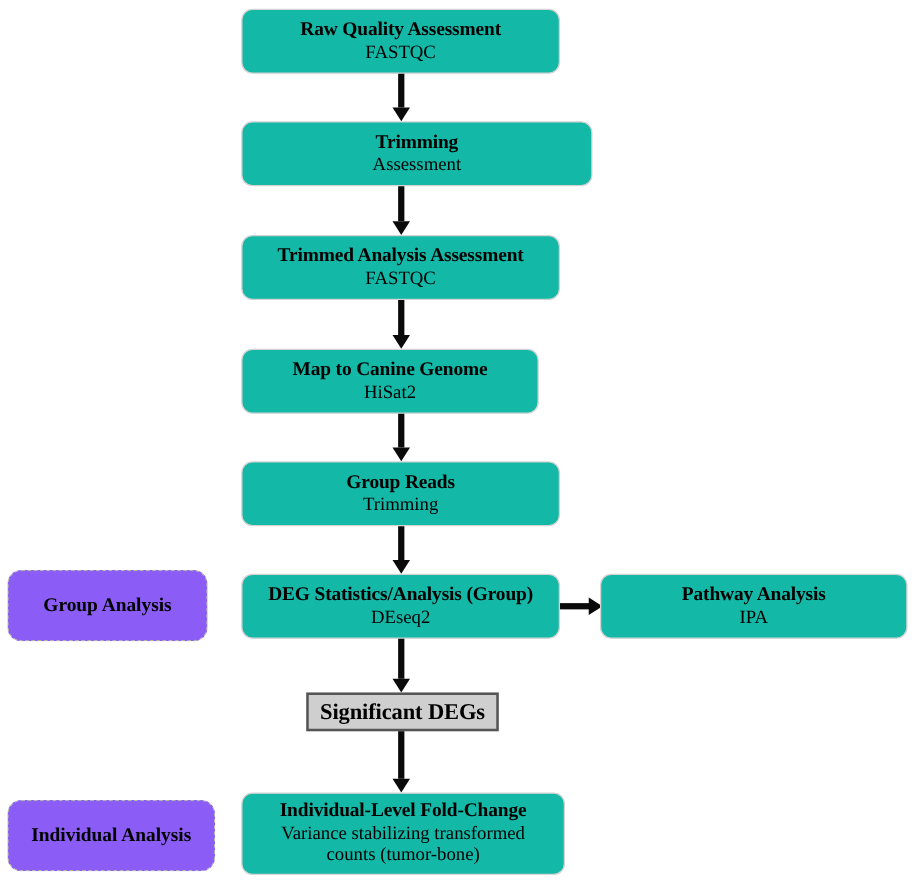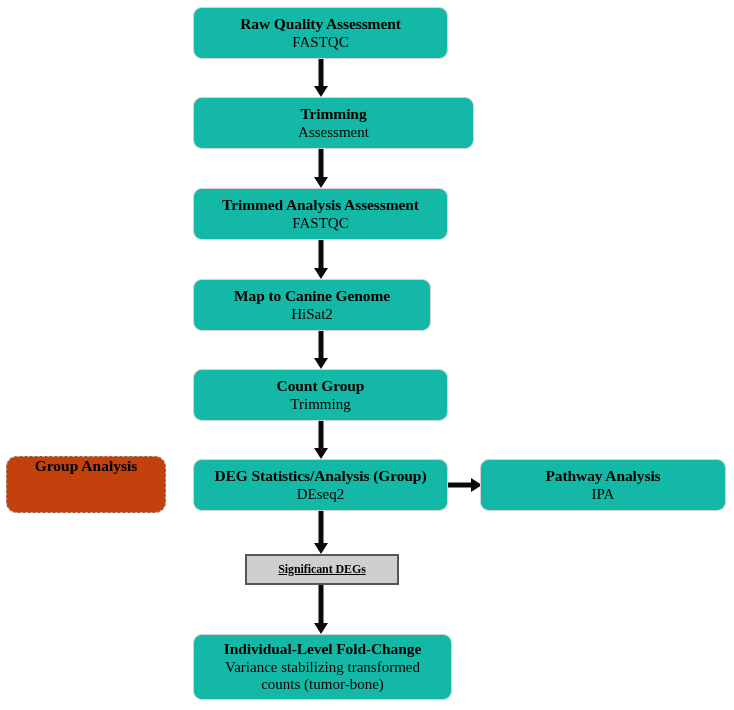--- a/index.html
+++ b/index.html
@@ -48,30 +48,31 @@
     letter-spacing: 0px;
     margin-top: 1px;
   }
 
   
   .node.highlight {
     background: #cfcfcf;
     border: 2px solid #555555;
     border-radius: 0;
   }
-  .node.highlight .title { font-size: 12px; text-decoration: underline; }
+  .node.highlight .title { font-size: 18px; }
 
   
   .group-label {
     position: absolute;
     box-sizing: border-box;
-    background: #c2410c;
+    background: #8b5cf6;
     border: 1.6px dashed #b2b2b2;
     border-radius: 11px;
     display: flex;
+    align-items: center;
     justify-content: center;
     text-align: center;
   }
   .group-label .title {
     font-weight: bold;
     font-size: 15.5px;
     color: #000000;
     white-space: nowrap;
   }
 
@@ -160,21 +161,21 @@
     <div class="title">Map to Canine Genome</div>
     <div class="sub">HiSat2</div>
   </div>
 
   <div class="arrow-v" style="left:313px; top:331px; width:16px; height:38px;">
     <div class="shaft" style="height:27px;"></div>
     <div class="head"></div>
   </div>
 
   <div class="node" style="left:193px; top:369px; width:255px; height:52px;">
-    <div class="title">Count Group</div>
+    <div class="title">Group Reads</div>
     <div class="sub">Trimming</div>
   </div>
 
   <div class="arrow-v" style="left:313px; top:421px; width:16px; height:38px;">
     <div class="shaft" style="height:27px;"></div>
     <div class="head"></div>
   </div>
 
   <div class="group-label" style="left:6px; top:456px; width:160px; height:57px;">
     <div class="title">Group Analysis</div>
@@ -202,19 +203,22 @@
 
   <div class="node highlight" style="left:245px; top:554px; width:154px; height:31px;">
     <div class="title">Significant DEGs</div>
   </div>
 
   <div class="arrow-v" style="left:313px; top:585px; width:16px; height:49px;">
     <div class="shaft" style="height:38px;"></div>
     <div class="head"></div>
   </div>
 
+  <div class="group-label" style="left:6px; top:640px; width:166px; height:57px;">
+    <div class="title">Individual Analysis</div>
+  </div>
 
   <div class="node" style="left:193px; top:634px; width:259px; height:66px; padding:0 10px;">
     <div class="title">Individual-Level Fold-Change</div>
     <div class="sub wrapok" style="line-height:1.16;">Variance stabilizing transformed counts (tumor-bone)</div>
   </div>
 
 </div>
 
 </body></html>

